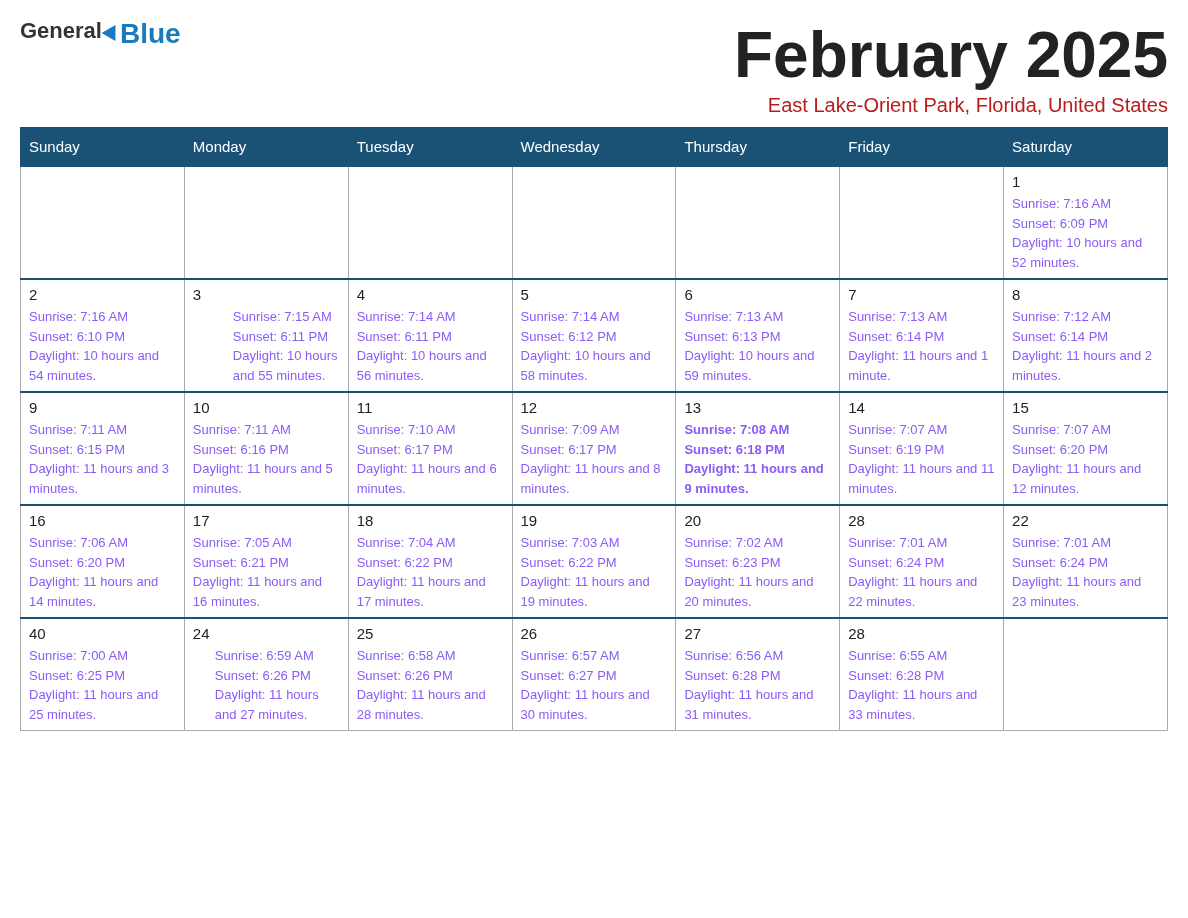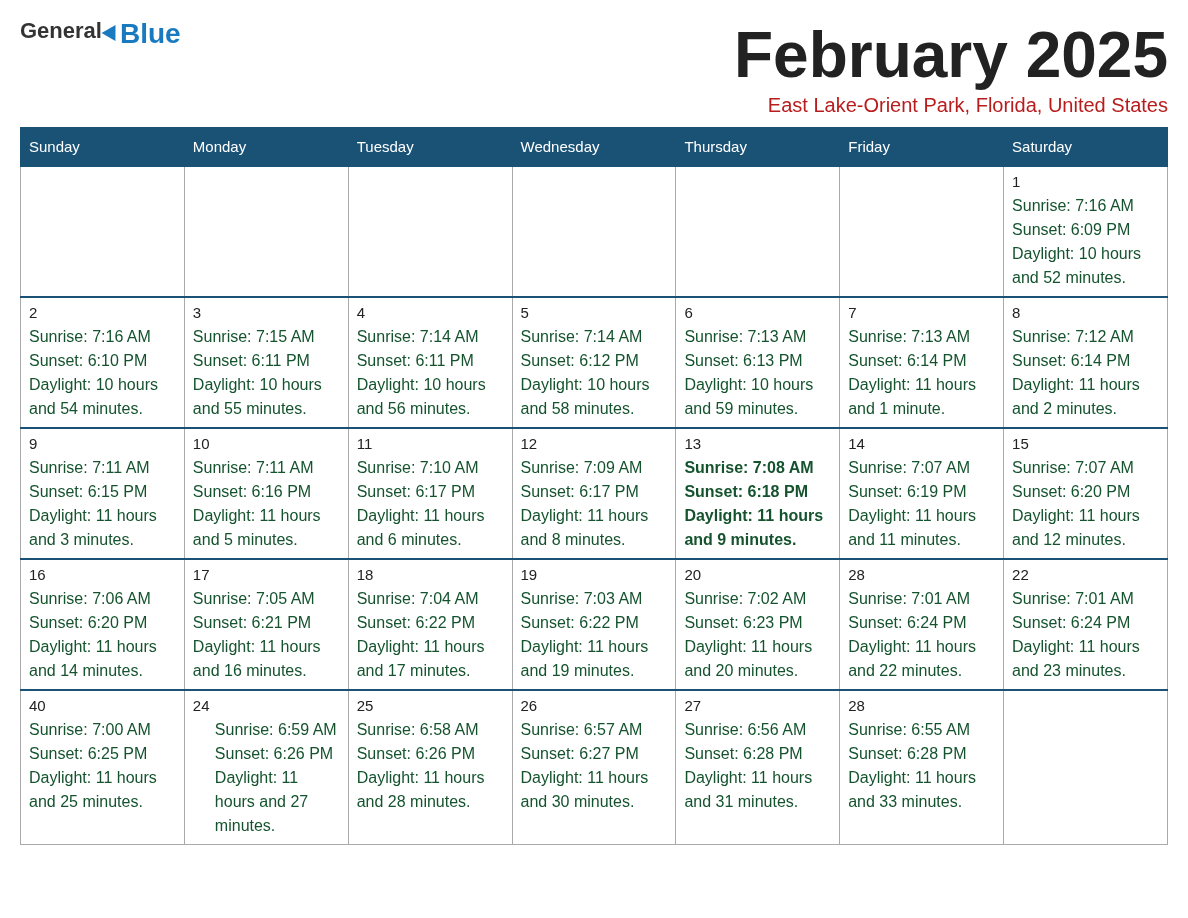--- a/index.html
+++ b/index.html
@@ -90,22 +90,22 @@
       border-top: 2px solid #1a5276;
     }
     .day-number {
       font-size: 15px;
       font-weight: normal;
       color: #222;
       display: block;
       margin-bottom: 4px;
     }
     .day-info {
-      font-size: 16px;
-      color: #14532d;
+      font-size: 13px;
+      color: #8b5cf6;
       line-height: 1.5;
     }
     .empty-cell {
       background: #f9f9f9;
     }
   </style>
 </head>
 <body>
 
 <div class="header">
@@ -151,21 +151,21 @@
       </tr>
       <tr class="week-row">
         <td>
           <span class="day-number">2</span>
           <div class="day-info" style="white-space: pre-line;">Sunrise: 7:16 AM
 Sunset: 6:10 PM
 Daylight: 10 hours and 54 minutes.</div>
         </td>
         <td>
           <span class="day-number">3</span>
-          <div class="day-info" style="white-space: pre-line;">Sunrise: 7:15 AM
+          <div class="day-info" style="white-space: pre-line; margin-left: 40px;">Sunrise: 7:15 AM
 Sunset: 6:11 PM
 Daylight: 10 hours and 55 minutes.</div>
         </td>
         <td>
           <span class="day-number">4</span>
           <div class="day-info" style="white-space: pre-line;">Sunrise: 7:14 AM
 Sunset: 6:11 PM
 Daylight: 10 hours and 56 minutes.</div>
         </td>
         <td>

